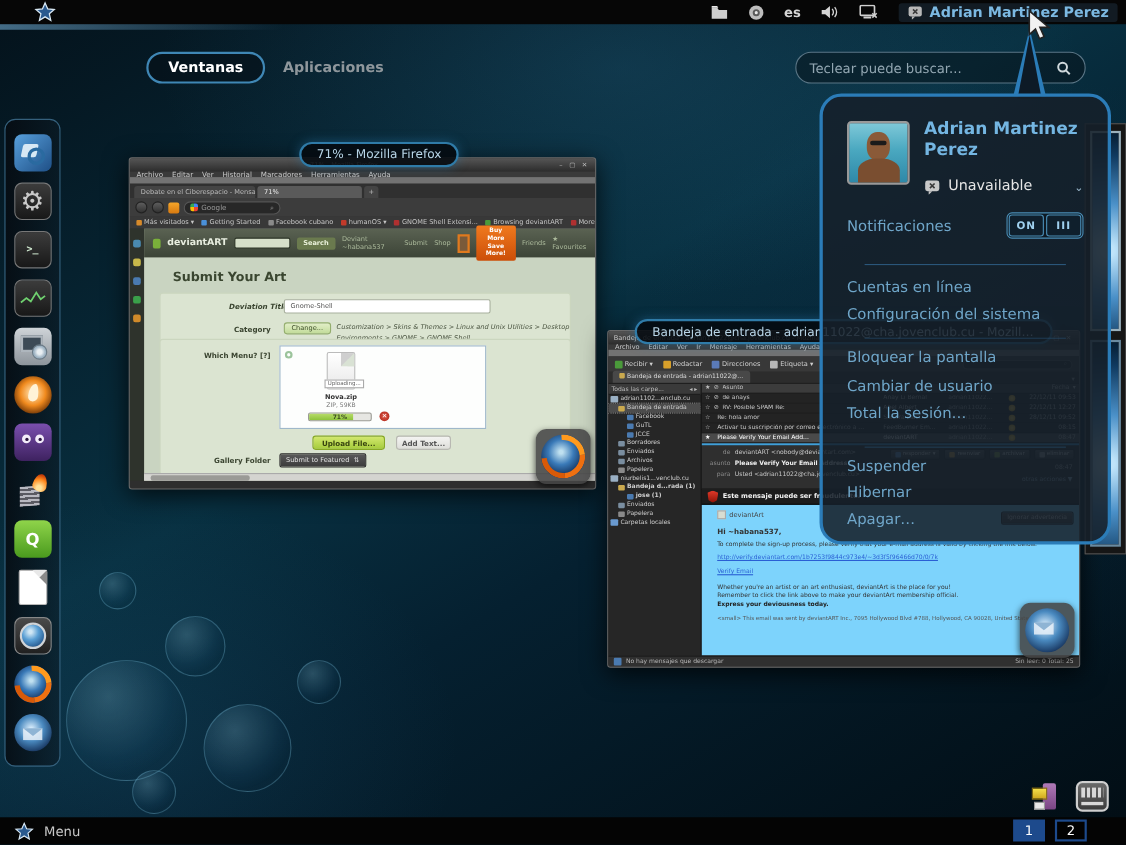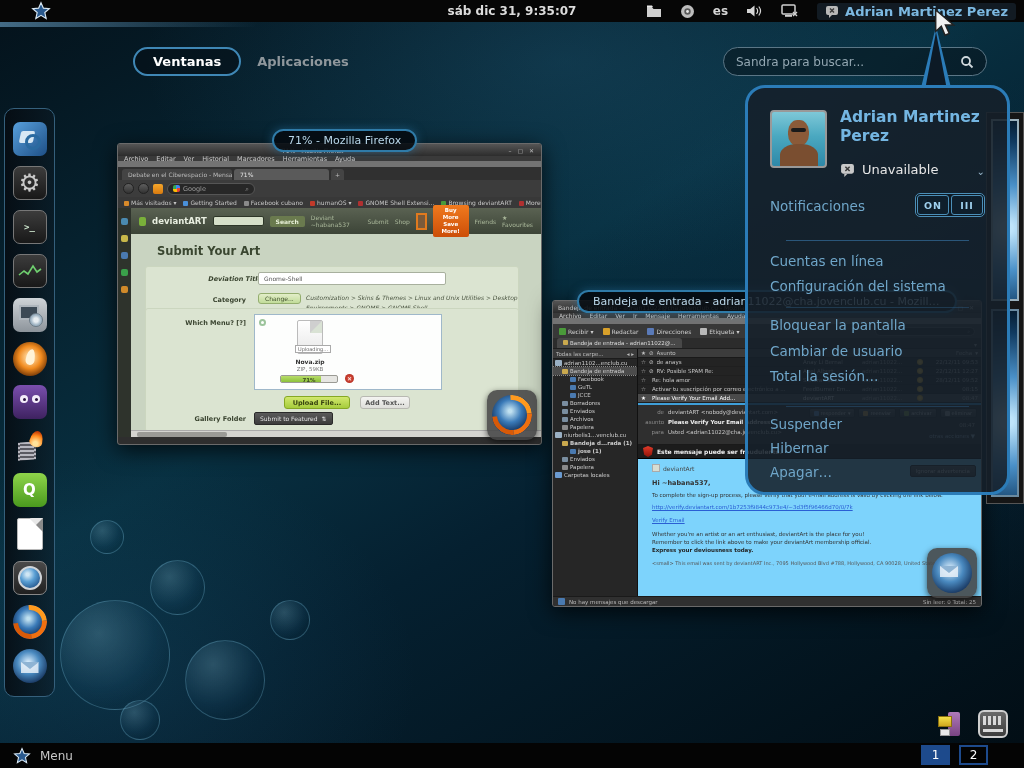--- a/index.html
+++ b/index.html
@@ -199,21 +199,20 @@
   <div class="bubble" style="left:185px;top:640px;width:80px;height:80px;"></div>
   <div class="bubble" style="left:90px;top:520px;width:34px;height:34px;"></div>
   <div class="bubble" style="left:270px;top:600px;width:40px;height:40px;"></div>
   <div class="bubble" style="left:120px;top:700px;width:40px;height:40px;"></div>
   <div class="hl-strip"></div>
 
   <div class="topbar">
     <svg class="abs" style="left:30px;top:1px;" width="22" height="20" viewBox="0 0 24 24">
       <path d="M12 2 L14.9 8.6 L22 9.2 L16.6 13.9 L18.2 21 L12 17.2 L5.8 21 L7.4 13.9 L2 9.2 L9.1 8.6 Z" fill="#2a5a8f" stroke="#d8e8f4" stroke-width="1.4"></path>
     </svg>
-    <div class="tb-clock">sáb dic 31,  9:35:07</div>
     <div class="tb-right">
       <svg width="16" height="14" viewBox="0 0 16 14">
         <path d="M1 3 h5 l1.5 2 H15 v8 H1 Z" fill="#cfcfcf"></path>
           <path d="M1 1.5 h5 l1 1.5 H1 Z" fill="#e8e8e8"></path>
       </svg>
       <svg width="15" height="15" viewBox="0 0 15 15">
         <circle cx="7.5" cy="7.5" r="6.5" fill="#bdbdbd"></circle>
           <circle cx="7.5" cy="7.5" r="3.2" fill="#5a5a5a"></circle>
           <circle cx="7.5" cy="7.5" r="1.4" fill="#e8e8e8"></circle>
       </svg>
@@ -236,21 +235,21 @@
         <span class="username">Adrian Martinez Perez</span>
       </div>
     </div>
   </div>
 
   <div class="ov-tabs">
     <div class="tab-pill">Ventanas</div>
     <div class="tab-plain">Aplicaciones</div>
   </div>
   <div class="searchbox">
-    <span class="ph">Sandra para buscar...</span>
+    <span class="ph">Teclear puede buscar...</span>
     <svg width="14" height="14" viewBox="0 0 14 14">
       <circle cx="6" cy="6" r="4" fill="none" stroke="#cfd8dc" stroke-width="1.8"></circle>
       <path d="M9 9 l3.5 3.5" stroke="#cfd8dc" stroke-width="1.8"></path>
     </svg>
   </div>
 
   <div class="dock">
     <div class="di di-pkg"></div>
     <div class="di boxed di-gear">⚙</div>
     <div class="di boxed di-term"></div>

